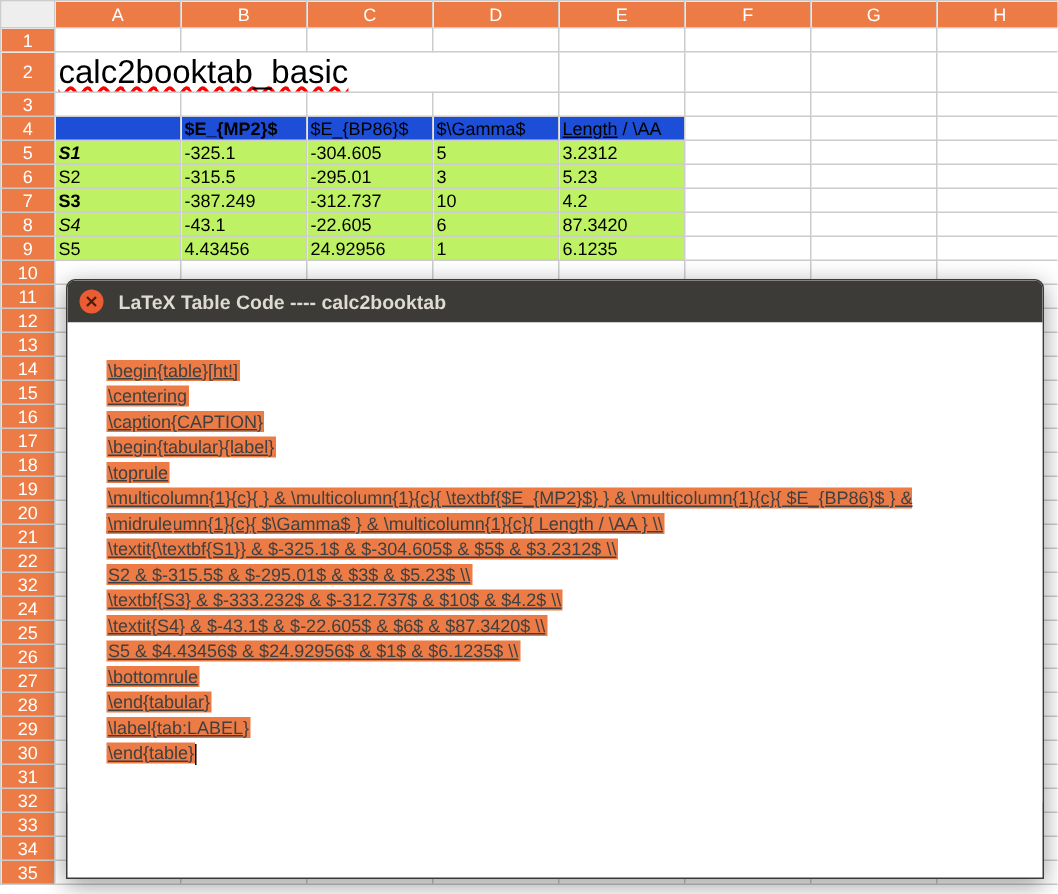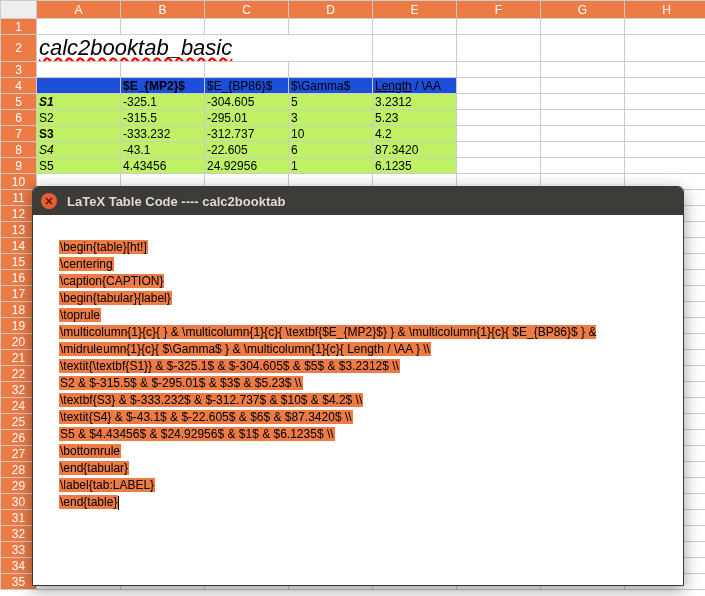--- a/index.html
+++ b/index.html
@@ -47,25 +47,25 @@
     .grid td.num { }
     .title-cell {
       font-size: 22px;
       font-weight: normal;
     }
     .grid tr.title-row td, .grid tr.title-row th { height: 26px; }
     .data-hdr { background: #1d4ed8; border: 1px solid #e05a1c; }
     .data-cell { background: #bef264; border: 1px solid #e05a1c; }
     .bold { font-weight: bold; }
     .italic { font-style: italic; }
-    .underline-wave { text-decoration: underline wavy red; text-decoration-skip-ink: none; font-style: italic; }
+    .underline-wave { text-decoration: underline wavy red; text-decoration-skip-ink: none; }
 
     .dialog {
       position: absolute;
-      left: 32px;
+      left: 44px;
       top: 186px;
       width: 652px;
       height: 400px;
       background: #fff;
       border-radius: 6px 6px 0 0;
       box-shadow: 0 4px 16px rgba(0,0,0,0.4);
       border: 1px solid #3a3a38;
       overflow: hidden;
     }
     .titlebar {
@@ -92,22 +92,23 @@
     .dialog-body {
       background: #fff;
       padding: 24px 26px;
       font-size: 12px;
       line-height: 17px;
       font-family: "Liberation Sans", Arial, sans-serif;
     }
     .dialog-body .kln {
       display: inline;
       background: #ec7b46;
-      color: #000000;
+      color: #404040;
       padding: 0 1px;
+      text-decoration: underline;
     }
     .dialog-body div.l { height: 17px; }
     .cursor {
       display: inline-block;
       width: 1px;
       height: 14px;
       background: #000;
       vertical-align: middle;
       margin-left: 0px;
     }
@@ -198,21 +199,21 @@
         <td class="data-cell num">-295.01</td>
         <td class="data-cell num">3</td>
         <td class="data-cell num">5.23</td>
         <td></td>
         <td></td>
         <td></td>
       </tr>
       <tr>
         <th class="rowhead">7</th>
         <td class="data-cell bold">S3</td>
-        <td class="data-cell num">-333.232</td>
+        <td class="data-cell num">-387.249</td>
         <td class="data-cell num">-312.737</td>
         <td class="data-cell num">10</td>
         <td class="data-cell num">4.2</td>
         <td></td>
         <td></td>
         <td></td>
       </tr>
       <tr>
         <th class="rowhead">8</th>
         <td class="data-cell italic">S4</td>

